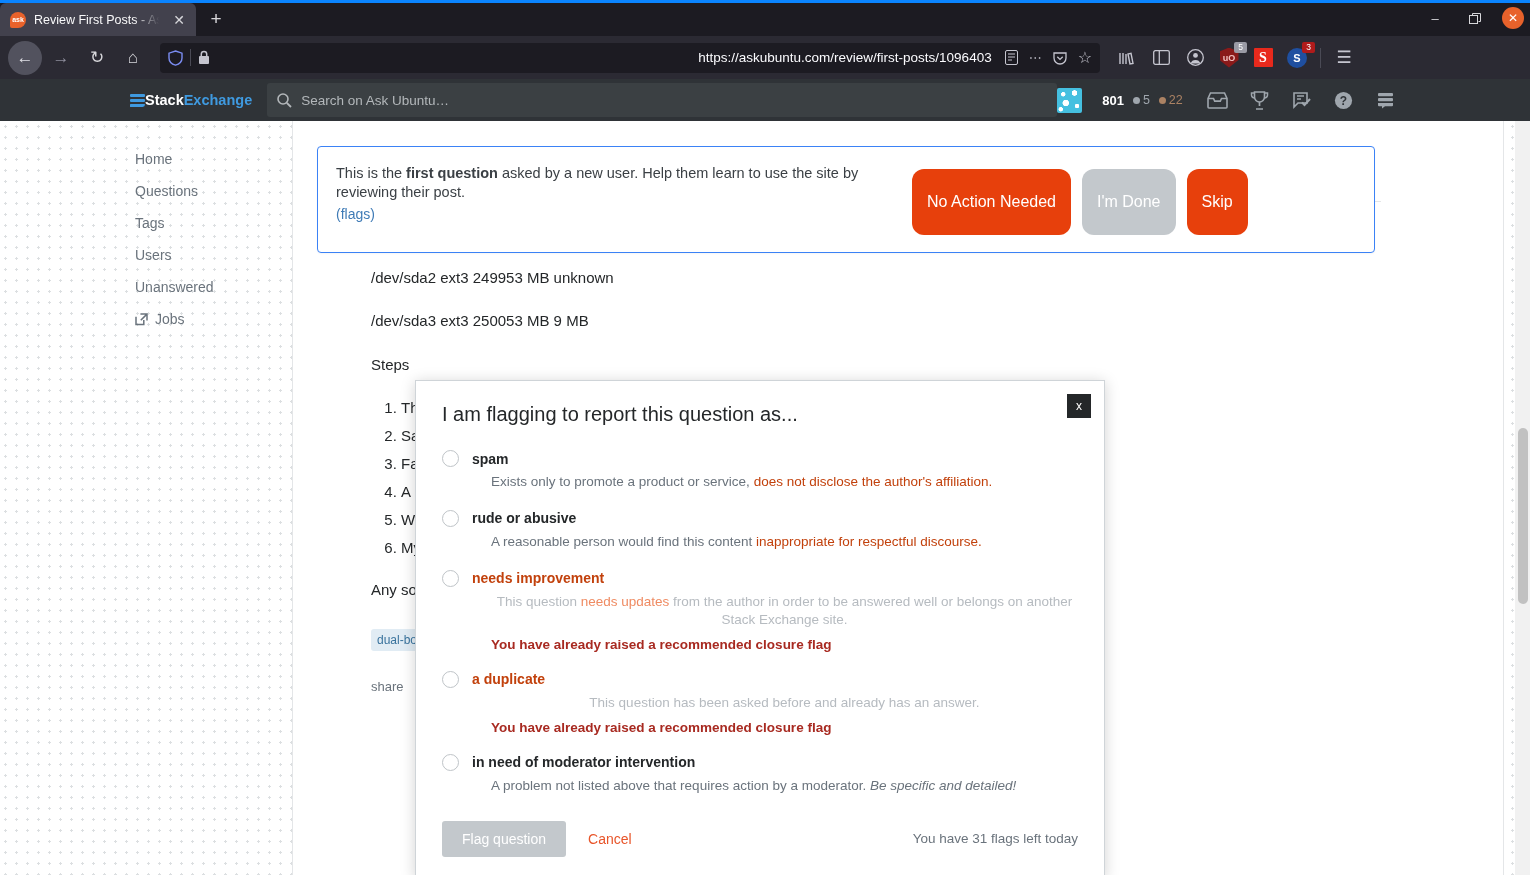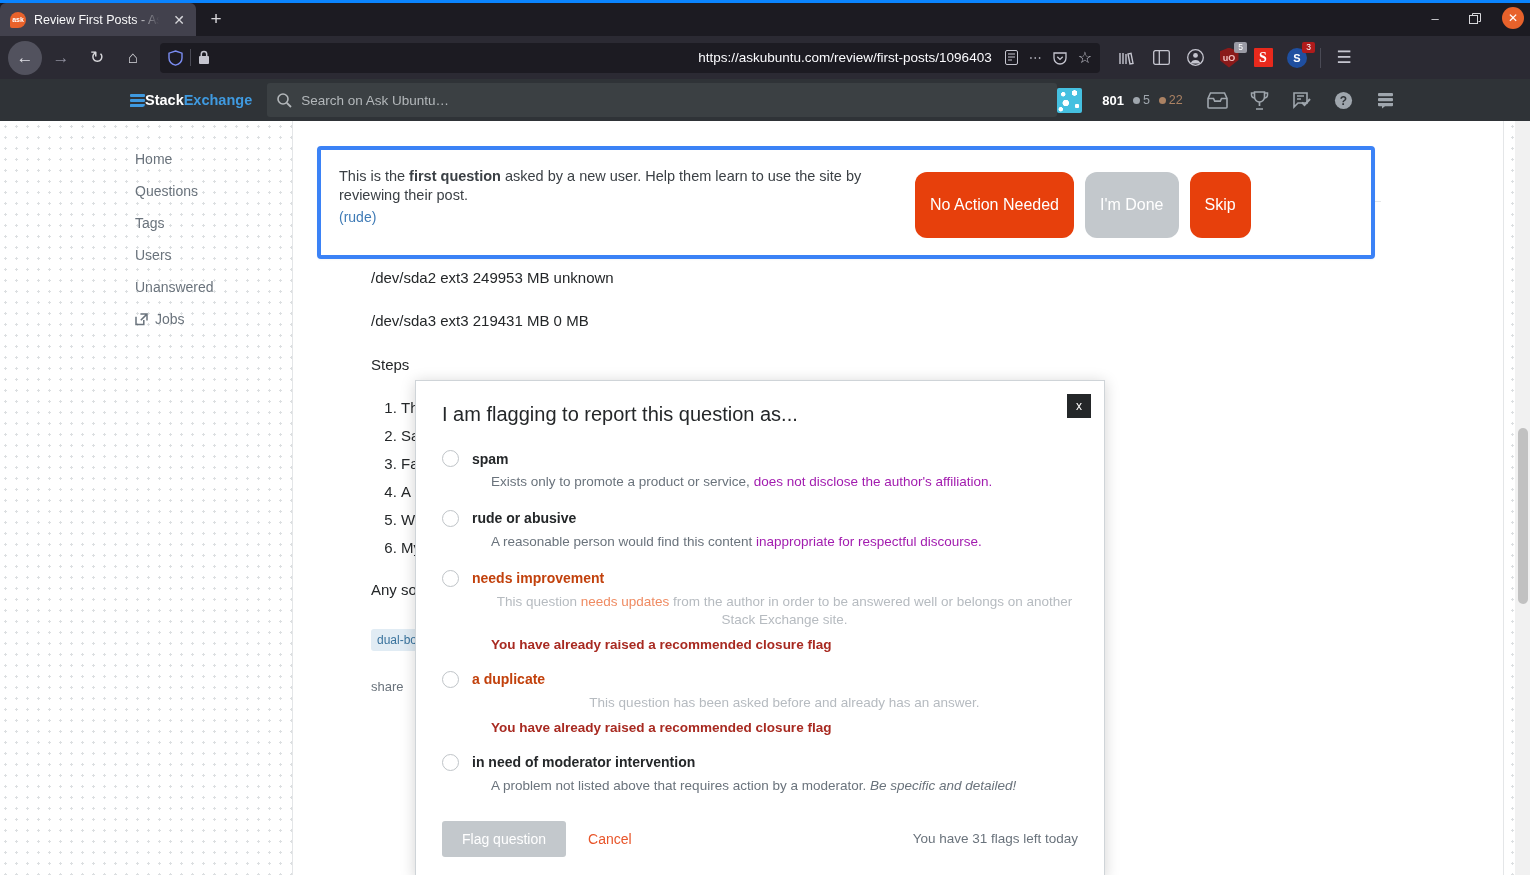--- a/index.html
+++ b/index.html
@@ -143,21 +143,21 @@
     border-left: 1px solid #e4e6e8; border-right: 1px solid #e4e6e8;
   }
 
   .sidebar { position: absolute; left: 135px; top: 22px; width: 150px; }
   .side-item { font-size: 14px; color: #6a737c; padding: 8px 0 8px 0; display: flex;
     align-items: center; gap: 7px; }
 
   
   .review-bar {
     position: absolute; left: 24px; top: 25px; width: 1058px; min-height: 92px;
-    background: #fff; border: 4px solid #3b82f6; border-radius: 4px;
+    background: #fff; border: 1px solid #3b82f6; border-radius: 4px;
     display: flex; align-items: flex-start; padding: 17px 18px; gap: 16px;
     box-shadow: 0 1px 2px rgba(0,0,0,.04); z-index: 5;
   }
   .review-text { flex: 1 1 auto; font-size: 14.5px; color: #3b4045; line-height: 1.32; max-width: 560px; }
   .review-text b { font-weight: bold; }
   .review-more { color: #3f7bb6; font-size: 14px; display: inline-block; margin-top: 3px; }
   .review-actions { display: flex; align-items: center; gap: 11px; flex: 0 0 auto; padding-top: 5px; }
   .btn {
     border: none; border-radius: 12px; font-size: 16px; padding: 24px 15px;
     font-family: "Liberation Sans", sans-serif; color: #fff; background: #e7400c; cursor: pointer;
@@ -193,21 +193,21 @@
   .radio {
     width: 17px; height: 17px; border-radius: 50%; border: 1px solid #bfc4c8; background: #fff;
     flex: 0 0 auto;
   }
   .opt-label { font-size: 14px; font-weight: bold; color: #242729; }
   .opt-label.muted { color: #c2410c; }
   .opt-desc {
     font-size: 13.5px; color: #6a737c; margin: 6px 0 0 49px; line-height: 1.33; max-width: 595px;
   }
   .opt-desc.disabled { color: #b6bbc0; text-align: center; }
-  .opt-desc .hl { color: #a21caf; }
+  .opt-desc .hl { color: #c2410c; }
   .opt-desc .hl-dim { color: #ef8b62; }
   .opt-desc i { font-style: italic; }
   .opt-warn {
     font-size: 13.5px; font-weight: bold; color: #a82a21; margin: 8px 0 0 49px;
   }
   .modal-footer {
     display: flex; align-items: center; margin-top: 26px; gap: 22px;
   }
   .btn-flag {
     background: #c3c8cc; color: #fff; border: none; border-radius: 3px; font-size: 14px;
@@ -408,40 +408,40 @@
           <span>Jobs</span>
         </div>
       </div>
 
       <div class="main-col">
 
         <div class="qbody">
           <div class="qrule"></div>
           <div class="qline">Gparted : /dev/sda /dev/sda1 fat16 99MB windows 10 loader</div>
           <div class="qline">/dev/sda2 ext3 249953 MB unknown</div>
-          <div class="qline">/dev/sda3 ext3 219431 MB 0 MB</div>
+          <div class="qline">/dev/sda3 ext3 250053 MB 9 MB</div>
           <div class="qline">Steps</div>
           <ol class="qlist">
             <li>Th</li>
             <li>Sa</li>
             <li>Fa</li>
             <li>A</li>
             <li>W</li>
             <li>My</li>
           </ol>
           <div class="qline">Any so</div>
           <div><span class="qtag">dual-bo</span></div>
           <div class="qshare">share</div>
 
         </div>
 
         <div class="review-bar">
           <div class="review-text">
             <span>This is the </span><b>first question</b><span> asked by a new user. Help them learn to use the site by reviewing their post.</span>
-            <div><span class="review-more">(rude)</span></div>
+            <div><span class="review-more">(flags)</span></div>
           </div>
           <div class="review-actions">
             <button class="btn">No Action Needed</button>
             <button class="btn gray">I'm Done</button>
             <button class="btn">Skip</button>
           </div>
         </div>
       </div>
 
       <div class="modal">

